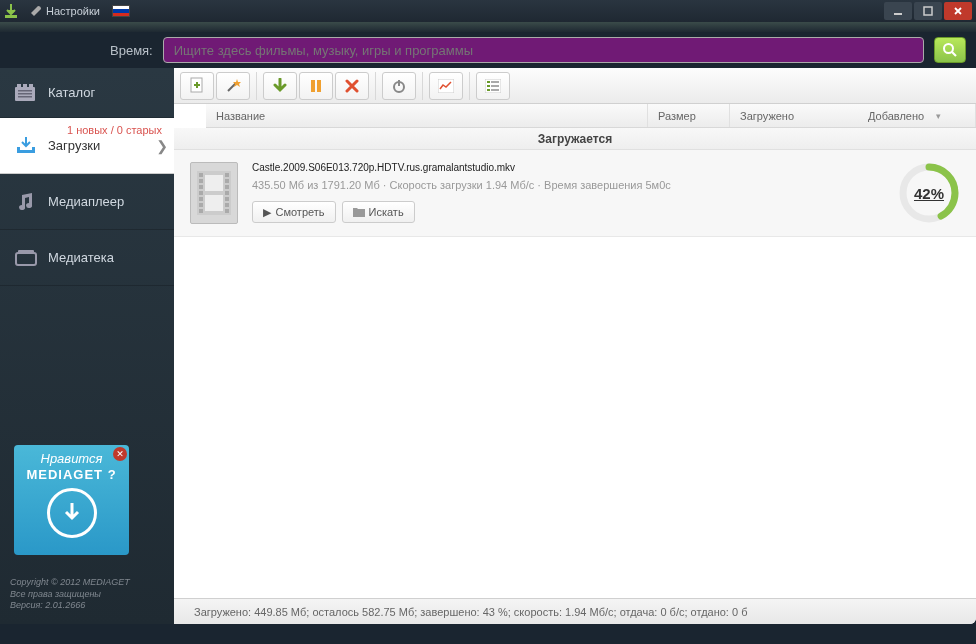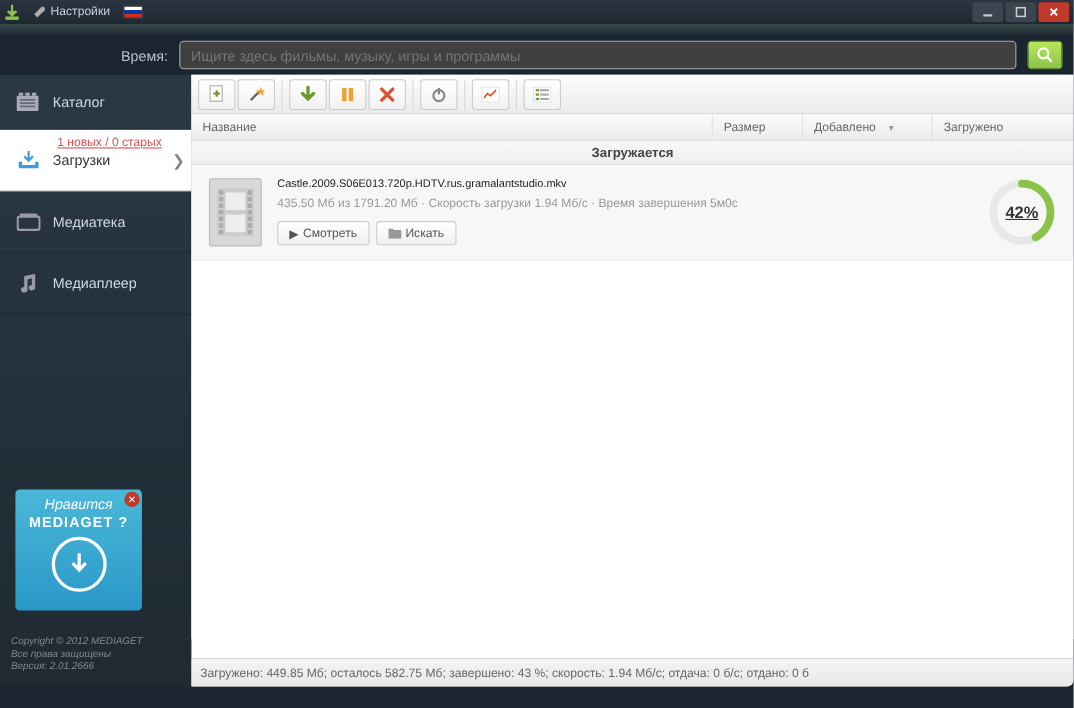--- a/index.html
+++ b/index.html
@@ -13,48 +13,48 @@
 .window-controls { margin-left: auto; display: flex; gap: 2px; }
 .win-btn { width: 28px; height: 18px; display: flex; align-items: center; justify-content: center; border-radius: 2px; cursor: pointer; }
 .win-btn.min { background: #3a4550; color: #ccc; }
 .win-btn.max { background: #3a4550; color: #ccc; }
 .win-btn.close { background: #c0392b; color: #fff; }
 
 .topgrad { height: 10px; background: linear-gradient(to bottom, rgba(80,100,90,0.6), rgba(40,50,55,0.3)); }
 
 .searchbar { height: 36px; display: flex; align-items: center; padding: 0 10px; gap: 10px; }
 .search-label { color: #b8c0c8; font-size: 13px; margin-left: 100px; }
-.search-input { flex: 1; height: 26px; border-radius: 4px; border: 1px solid #aaa; background: #404040; padding: 0 10px; font-size: 13px; color: #999; }
+.search-input { flex: 1; height: 26px; border-radius: 4px; border: 1px solid #aaa; background: #701a75; padding: 0 10px; font-size: 13px; color: #999; }
 .search-btn { width: 32px; height: 26px; background: linear-gradient(to bottom, #b8e85a, #8bc34a); border-radius: 4px; border: 1px solid #6a9a2a; display: flex; align-items: center; justify-content: center; cursor: pointer; }
 
 .main-area { display: flex; height: 556px; }
 
 .sidebar { width: 174px; background: linear-gradient(to bottom, #2a3842 0%, #1f2a32 100%); display: flex; flex-direction: column; }
 .nav-item { height: 56px; display: flex; align-items: center; gap: 10px; padding: 16px 14px; color: #d0d8e0; font-size: 13px; cursor: pointer; border-bottom: 1px solid rgba(0,0,0,0.2); position: relative; }
 .nav-item.short { height: 50px; }
 .nav-item.active { background: #fff; color: #333; }
-.nav-item .badge-text { position: absolute; top: 6px; right: 27px; font-size: 11px; color: #d9534f; text-decoration: underline; }
+.nav-item .badge-text { position: absolute; top: 6px; right: 12px; font-size: 11px; color: #d9534f; }
 .nav-item .arrow { position: absolute; right: 6px; color: #888; font-size: 14px; }
 .nav-icon { width: 24px; height: 20px; display: flex; align-items: center; justify-content: center; flex-shrink: 0; }
 
 .promo { margin: 14px; width: 115px; height: 110px; background: linear-gradient(to bottom, #4ab8d8, #2a98c8); border-radius: 4px; position: relative; display: flex; flex-direction: column; align-items: center; padding: 6px; }
 .promo-close { position: absolute; top: 2px; right: 2px; width: 14px; height: 14px; background: #c0392b; border-radius: 50%; color: #fff; font-size: 9px; display: flex; align-items: center; justify-content: center; cursor: pointer; }
 .promo-text { color: #fff; font-size: 13px; font-style: italic; text-align: center; line-height: 1.2; }
 .promo-icon { width: 50px; height: 50px; border: 3px solid #fff; border-radius: 50%; margin-top: 6px; display: flex; align-items: center; justify-content: center; }
 
 .footer-text { margin-top: auto; padding: 8px 10px 12px; color: #808890; font-size: 9px; line-height: 1.3; font-style: italic; }
 
 .content { flex: 1; background: #fff; display: flex; flex-direction: column; border-bottom-right-radius: 6px; }
 
 .toolbar { height: 36px; background: linear-gradient(to bottom, #fdfdfd, #ebebeb); border-bottom: 1px solid #d0d0d0; display: flex; align-items: center; padding: 0 6px; gap: 2px; }
 .tool-group { display: flex; gap: 2px; padding-right: 6px; border-right: 1px solid #d8d8d8; margin-right: 4px; }
 .tool-group:last-child { border-right: none; }
 .tool-btn { width: 34px; height: 28px; border: 1px solid #ccc; border-radius: 3px; background: linear-gradient(to bottom, #fff, #f2f2f2); display: flex; align-items: center; justify-content: center; cursor: pointer; font-size: 16px; }
 
-.columns { height: 24px; background: linear-gradient(to bottom, #fafafa, #ececec); border-bottom: 1px solid #d8d8d8; display: flex; align-items: flex-start; font-size: 11px; color: #666; }
+.columns { height: 24px; background: linear-gradient(to bottom, #fafafa, #ececec); border-bottom: 1px solid #d8d8d8; display: flex; align-items: flex-start; font-size: 11px; color: #666; margin-left: 32px; }
 .col { padding: 0 10px; border-right: 1px solid #e0e0e0; height: 100%; display: flex; align-items: center; }
 .col-name { flex: 1; }
 .col-size { width: 82px; }
 .col-added { width: 118px; }
 .col-loaded { width: 128px; border-right: none; }
 .sort-marker { width: 20px; height: 6px; margin: 0 4px; color: #999; display:flex; align-items:center; justify-content:center; font-size:9px; }
 
 .section-header { height: 22px; background: linear-gradient(to bottom, #f8f8f8, #eeeeee); border-bottom: 1px solid #e0e0e0; display: flex; align-items: center; justify-content: center; font-size: 12px; font-weight: bold; color: #444; }
 
 .download-item { background: #f7f7f7; border-bottom: 1px solid #e8e8e8; padding: 12px 16px; display: flex; gap: 14px; }
@@ -63,21 +63,21 @@
 .download-title { font-size: 10px; color: #222; margin-bottom: 6px; }
 .download-stats { font-size: 11px; color: #999; margin-bottom: 10px; }
 .download-actions { display: flex; gap: 6px; }
 .action-btn { height: 22px; padding: 0 10px; border: 1px solid #ccc; border-radius: 3px; background: linear-gradient(to bottom, #fff, #f0f0f0); font-size: 11px; color: #555; display: flex; align-items: center; gap: 4px; cursor: pointer; }
 .progress-ring { width: 62px; height: 62px; position: relative; flex-shrink: 0; }
 .progress-ring svg { transform: rotate(-90deg); }
 .progress-pct { position: absolute; top: 0; left: 0; width: 100%; height: 100%; display: flex; align-items: center; justify-content: center; font-size: 15px; font-weight: bold; color: #333; text-decoration: underline; }
 
 .list-body { flex: 1; background: #fff; }
 
-.statusbar { height: 26px; background: linear-gradient(to bottom, #f4f4f4, #e8e8e8); border-top: 1px solid #d0d0d0; display: flex; align-items: center; padding: 0 8px; font-size: 11px; color: #666; border-bottom-right-radius: 6px; margin-top: 17px; }
+.statusbar { height: 26px; background: linear-gradient(to bottom, #f4f4f4, #e8e8e8); border-top: 1px solid #d0d0d0; display: flex; align-items: center; padding: 0 20px; font-size: 11px; color: #666; border-bottom-right-radius: 6px; margin-top: 17px; }
 </style>
 </head>
 <body>
 
 <div class="titlebar">
   <div class="titlebar-left">
     <span class="app-icon">
       <svg width="12" height="14" viewBox="0 0 12 14">
           <path d="M6 0 L6 9 M2 6 L6 10 L10 6 M0 12 L12 12 L12 14 L0 14 Z" stroke="#8bc34a" stroke-width="2" fill="#8bc34a"></path>
         </svg>
@@ -146,35 +146,35 @@
             <path d="M11 0 L11 8 M7 5 L11 9 L15 5" stroke="#3a9de0" stroke-width="2" fill="none"></path>
             <path d="M2 10 L2 16 L20 16 L20 10 L17 10 L17 13 L5 13 L5 10 Z" fill="#3a9de0"></path>
           </svg>
       </span>
       <span>Загрузки</span>
       <span class="arrow">❯</span>
     </div>
 
     <div class="nav-item">
       <span class="nav-icon">
+        <svg width="20" height="18" viewBox="0 0 20 18">
+            <path d="M6 2 L16 0 L16 12 A3 2.5 0 1 1 13 10 L13 4 L9 5 L9 14 A3 2.5 0 1 1 6 12 Z" fill="#99a"></path>
+          </svg>
+      </span>
+      <span>Медиаплеер</span>
+    </div>
+
+    <div class="nav-item">
+      <span class="nav-icon">
         <svg width="22" height="18" viewBox="0 0 22 18">
             <rect x="1" y="4" width="20" height="12" rx="2" fill="none" stroke="#99a" stroke-width="2"></rect>
             <rect x="3" y="1" width="16" height="3" rx="1" fill="#99a"></rect>
           </svg>
       </span>
       <span>Медиатека</span>
-    </div>
-
-    <div class="nav-item">
-      <span class="nav-icon">
-        <svg width="20" height="18" viewBox="0 0 20 18">
-            <path d="M6 2 L16 0 L16 12 A3 2.5 0 1 1 13 10 L13 4 L9 5 L9 14 A3 2.5 0 1 1 6 12 Z" fill="#99a"></path>
-          </svg>
-      </span>
-      <span>Медиаплеер</span>
     </div>
 
     <div style="flex:1"></div>
 
     <div class="promo">
       <div class="promo-close">✕</div>
       <div class="promo-text">Нравится</div>
       <div class="promo-text" style="font-style:normal;font-weight:bold;letter-spacing:1px">MEDIAGET ?</div>
       <div class="promo-icon">
         <svg width="28" height="28" viewBox="0 0 28 28">
@@ -251,25 +251,25 @@
               <rect x="2" y="10" width="3" height="2" fill="#6a9a2a"></rect>
               <rect x="6" y="10" width="8" height="2" fill="#aaa"></rect>
             </svg>
         </div>
       </div>
     </div>
 
     <div class="columns">
       <div class="col col-name">Название</div>
       <div class="col col-size">Размер</div>
+      <div class="col col-loaded">Загружено</div>
       <div class="col col-added">
           <span>Добавлено</span>
           <span class="sort-marker">▾</span>
         </div>
-      <div class="col col-loaded">Загружено</div>
     </div>
 
     <div class="section-header">Загружается</div>
 
     <div class="download-item">
       <div class="thumb">
         <svg width="34" height="44" viewBox="0 0 34 44">
             <rect x="0" y="0" width="34" height="44" fill="#ccc"></rect>
             <rect x="2" y="2" width="4" height="4" fill="#aaa"></rect>
             <rect x="2" y="8" width="4" height="4" fill="#aaa"></rect>

